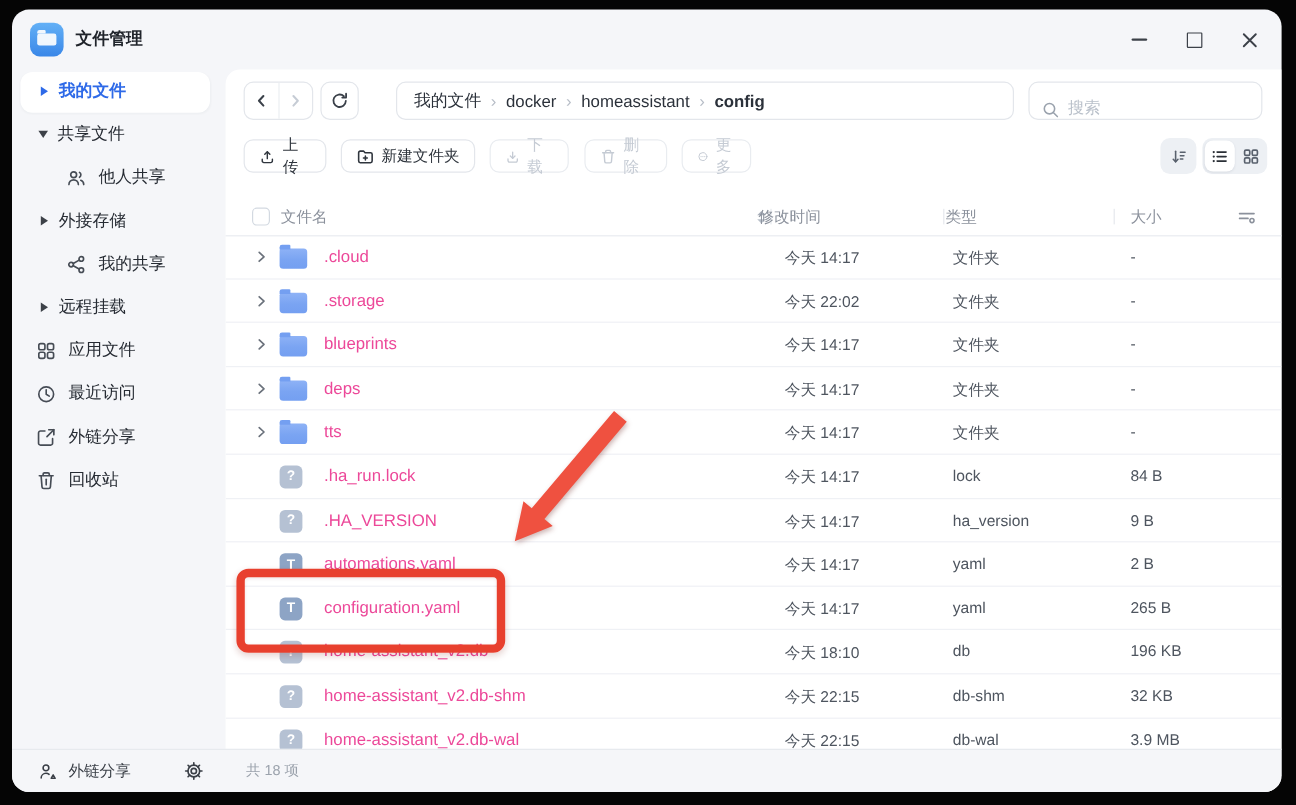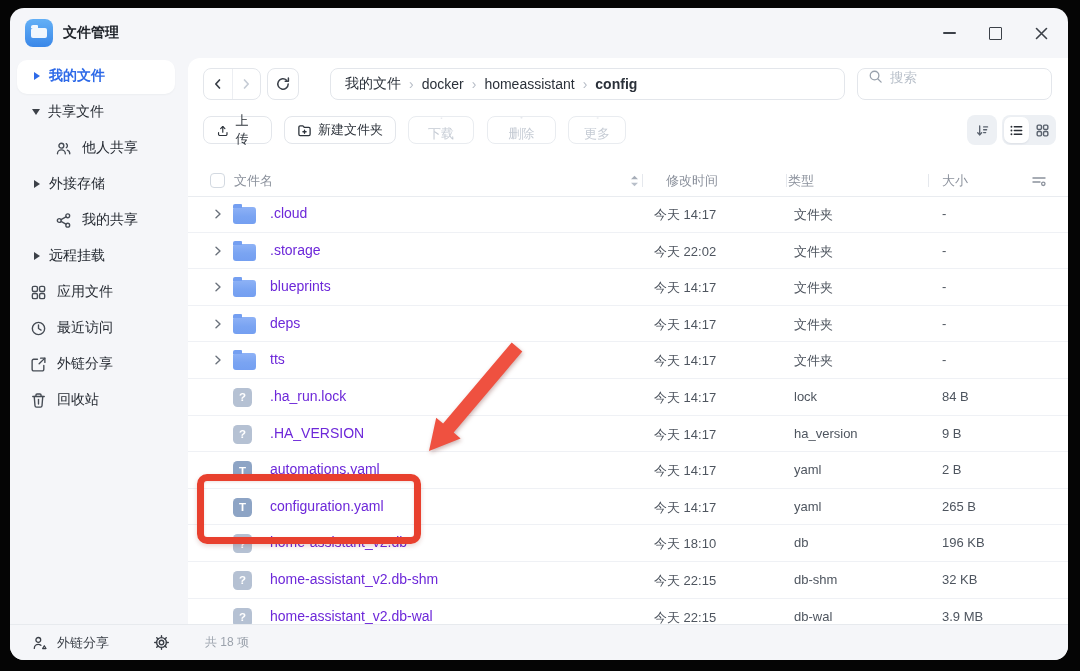--- a/index.html
+++ b/index.html
@@ -55,59 +55,59 @@
   .main{position:absolute;left:178px;top:50px;width:880px;bottom:35px;background:#fff;border-top-left-radius:12px;}
   
   .nav-group{position:absolute;left:15px;top:10px;width:58px;height:32px;background:#fff;border:1px solid #e3e6eb;border-radius:8px;display:flex;box-sizing:border-box;}
   .nav-half{flex:1;display:flex;align-items:center;justify-content:center;}
   .nav-half.first{border-right:1px solid #eceef2;}
   .chev{fill:none;stroke-width:1.7;stroke-linecap:round;stroke-linejoin:round;}
   .btn-sq{position:absolute;top:10px;width:32px;height:32px;background:#fff;border:1px solid #e3e6eb;border-radius:8px;box-sizing:border-box;display:flex;align-items:center;justify-content:center;}
   .breadcrumb{position:absolute;left:142px;top:10px;width:515px;height:32px;background:#fff;border:1px solid #e3e6eb;border-radius:8px;box-sizing:border-box;display:flex;align-items:center;padding:0 14px;font-size:14px;color:#2b313a;gap:8px;}
   .crumb-sep{color:#b7bdc7;font-size:14px;}
   .crumb.last{font-weight:700;}
-  .search{position:absolute;left:669px;top:10px;width:195px;height:32px;background:#fff;border:1px solid #e3e6eb;border-radius:8px;box-sizing:border-box;display:flex;align-items:flex-start;padding:0 10px;gap:7px;}
+  .search{position:absolute;left:669px;top:10px;width:195px;height:32px;background:#fff;border:1px solid #e3e6eb;border-radius:8px;box-sizing:border-box;display:flex;align-items:flex-end;padding:0 10px;gap:7px;}
   .search .ph{font-size:13.5px;color:#b9c0ca;}
   
   .tbtn{position:absolute;top:58px;height:28px;background:#fff;border:1px solid #e3e6eb;border-radius:8px;box-sizing:border-box;display:flex;align-items:center;justify-content:center;gap:6px;font-size:13px;color:#2f353d;padding:0 12px;}
   .tbtn svg{width:15px;height:15px;}
   .ticon{fill:none;stroke:#2f353d;stroke-width:1.4;stroke-linecap:round;stroke-linejoin:round;}
-  .tbtn.disabled{color:#c5cbd4;border-color:#e9ecf0;flex-direction:column;}
+  .tbtn.disabled{color:#c5cbd4;border-color:#e9ecf0;}
   .tbtn.disabled .ticon{stroke:#c5cbd4;}
   .gbtn{position:absolute;top:57px;height:30px;background:#edf0f4;border-radius:8px;display:flex;align-items:center;justify-content:center;}
   .sort-btn{left:779px;width:30px;}
   .view-toggle{left:814px;width:54px;padding:0;gap:0;}
   .seg{width:27px;height:30px;display:flex;align-items:center;justify-content:center;}
   .seg.active{background:#fff;border-radius:7px;height:26px;margin:2px 0 2px 2px;width:25px;box-shadow:0 1px 2px rgba(30,40,60,.08);}
   
   .thead{position:absolute;left:0;top:107px;width:100%;height:31px;border-bottom:1px solid #e9ecf0;font-size:13px;color:#8b919c;}
   .thead .cb{position:absolute;left:22px;top:8px;width:15px;height:15px;border:1.5px solid #d3d9e1;border-radius:4px;background:#fff;box-sizing:border-box;}
   .th{position:absolute;top:7px;}
   .th-name{left:46px;}
   .th-sort{position:absolute;left:441px;top:8px;}
-  .th-time{left:478px;}
+  .th-time{left:444px;}
   .th-type{left:600px;}
   .th-size{left:754px;}
   .th-sep{position:absolute;top:9px;width:1px;height:13px;background:#e5e8ed;}
   .th-cols{position:absolute;left:843px;top:8px;width:16px;height:16px;}
   
   .rows{position:absolute;left:0;top:138px;width:100%;bottom:0;overflow:hidden;}
   .row{position:relative;height:36.6px;border-bottom:1px solid #eff1f5;box-sizing:border-box;font-size:14px;}
   .row .expander{position:absolute;left:25px;top:13px;width:10px;height:10px;color:#6b727c;display:none;}
   .row[data-kind="folder"] .expander{display:block;}
   .ficon{position:absolute;left:45px;top:9px;}
   .row[data-kind="folder"] .ficon{width:23px;height:17px;top:11px;background:linear-gradient(180deg,#8eb2f6 0%,#7aa4f2 55%,#749ff1 100%);border-radius:2px 3px 3px 3px;}
   .row[data-kind="folder"] .ficon::before{content:"";position:absolute;top:-3px;left:0;width:9px;height:4px;background:#749ff1;border-radius:2px 1px 0 0;}
   .row[data-kind="file-unknown"] .ficon,
   .row[data-kind="file-text"] .ficon{
     width:19px;height:19px;border-radius:4.5px;display:flex;align-items:center;justify-content:center;
     color:#fff;font-size:11.5px;font-weight:700;}
   .row[data-kind="file-unknown"] .ficon{background:#b5c1d3;}
   .row[data-kind="file-text"] .ficon{background:#8da4c5;}
-  .fname{position:absolute;left:82px;top:9px;color:#6d28d9;}
+  .fname{position:absolute;left:82px;top:9px;color:#ec4899;}
   .fmeta{position:absolute;top:10px;font-size:13px;color:#4e555f;}
   .ftime{left:466px;}
   .ftype{left:606px;}
   .fsize{left:754px;}
   
   .anno-box{
     position:absolute;left:197px;top:474px;width:224px;height:70px;box-sizing:border-box;
     border:7px solid #e8402e;border-radius:10px;pointer-events:none;z-index:50;
     box-shadow:0 2px 5px rgba(120,20,10,.18), inset 0 1px 3px rgba(120,20,10,.12);
   }

